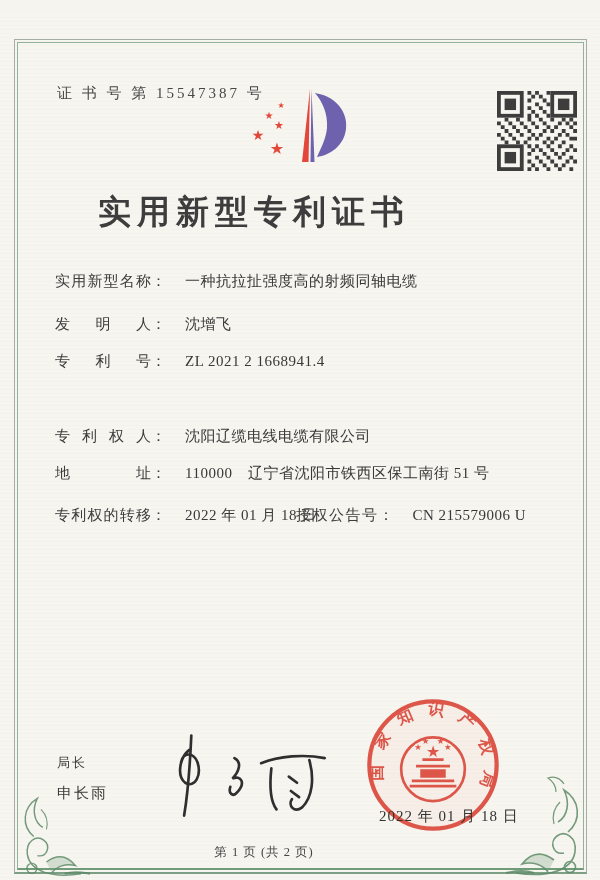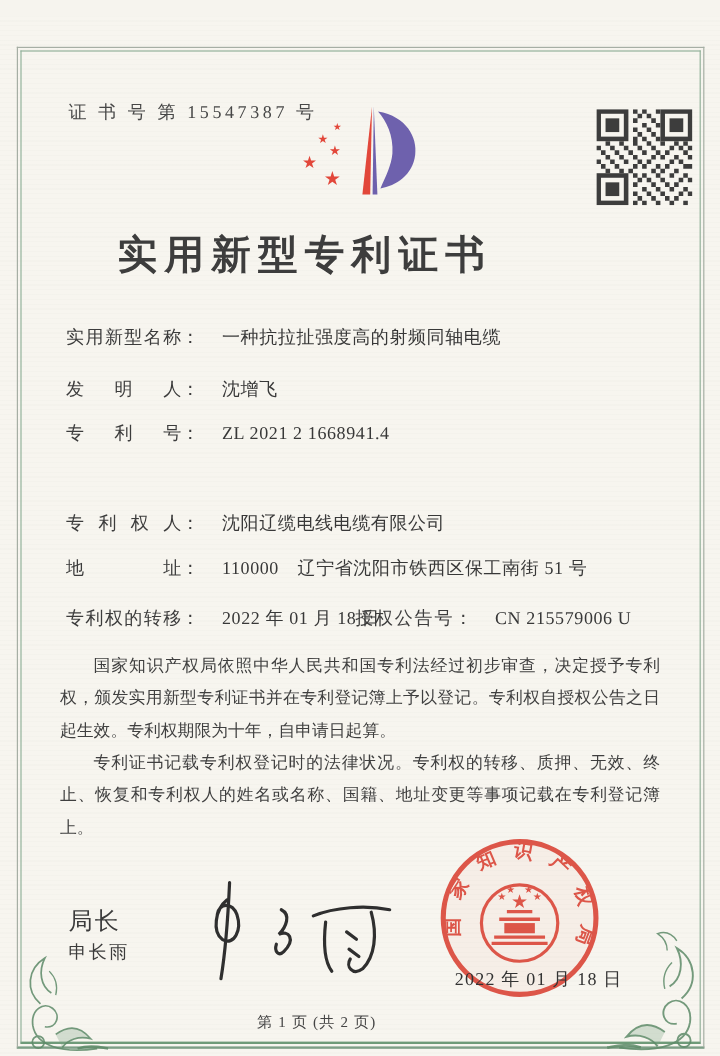--- a/index.html
+++ b/index.html
@@ -47,21 +47,21 @@
   .fvalue{display:inline-block;margin-left:19px;letter-spacing:.5px;color:#383838;}
   .r0{top:258px;} .r1{top:301px;} .r2{top:338px;} .r3{top:375px;}
   .r4{top:413px;} .r5{top:450px;} .r6{top:492px;}
   .grant-pair{position:absolute;left:241px;top:0;}
   .grant-pair .glabel{letter-spacing:1.5px;color:#3c3c3c;margin-top:43px;}
   
   .paras{position:absolute;left:50px;top:528px;width:500px;
     font-size:14px;line-height:27px;text-align:justify;color:#3f3f3f;}
   .paras p{margin:0;text-indent:2em;}
   
-  .director-title{position:absolute;left:57px;top:740px;font-size:20px;letter-spacing:2px;}
+  .director-title{position:absolute;left:57px;top:740px;font-size:13px;letter-spacing:2px;}
   .director-name{position:absolute;left:57px;top:770px;font-size:15px;letter-spacing:2px;}
   .signature{position:absolute;left:140px;top:712px;width:195px;height:95px;}
   .seal{position:absolute;left:363px;top:681px;width:140px;height:140px;
     opacity:.9;mix-blend-mode:multiply;}
   .seal-date{position:absolute;left:379px;top:793px;font-size:15px;
     letter-spacing:1px;color:#333;z-index:5;}
   .page-footer{position:absolute;left:0;top:830px;width:528px;text-align:center;
     font-size:12.5px;letter-spacing:1px;color:#444;}
   .orn{position:absolute;z-index:3;}
   .orn-left{left:8px;top:768px;width:86px;height:100px;}
@@ -126,24 +126,20 @@
   <div class="frow r5">
     <span class="flabel">地址</span><span class="fcolon">：</span><span class="fvalue">110000　辽宁省沈阳市铁西区保工南街 51 号</span>
   </div>
   <div class="frow r6">
     <span class="flabel">专利权的转移</span><span class="fcolon">：</span><span class="fvalue">2022 年 01 月 18 日</span>
     <span class="grant-pair">
       <span class="glabel">授权公告号</span><span class="fcolon">：</span><span class="fvalue">CN 215579006 U</span>
     </span>
   </div>
 
-  <div class="paras">
-    <p>国家知识产权局依照中华人民共和国专利法经过初步审查，决定授予专利权，颁发实用新型专利证书并在专利登记簿上予以登记。专利权自授权公告之日起生效。专利权期限为十年，自申请日起算。</p>
-    <p>专利证书记载专利权登记时的法律状况。专利权的转移、质押、无效、终止、恢复和专利权人的姓名或名称、国籍、地址变更等事项记载在专利登记簿上。</p>
-  </div>
 
   <div class="director-title">局长</div>
   <div class="director-name">申长雨</div>
 
   <div class="signature">
     <svg width="195" height="95" viewBox="0 0 190 90" fill="none" stroke="#2f2f2f" stroke-width="2.6" stroke-linecap="round">
       <path d="M48,22 C38,30 36,48 44,54 C54,60 60,46 56,34 C52,24 42,24 40,34"></path>
       <path d="M50,8 C49,30 47,62 43,86"></path>
       <path d="M92,30 C100,34 96,44 90,50 C98,46 104,54 94,64 C90,68 86,64 88,58"></path>
       <path d="M118,35 C135,28 160,26 180,30"></path>

